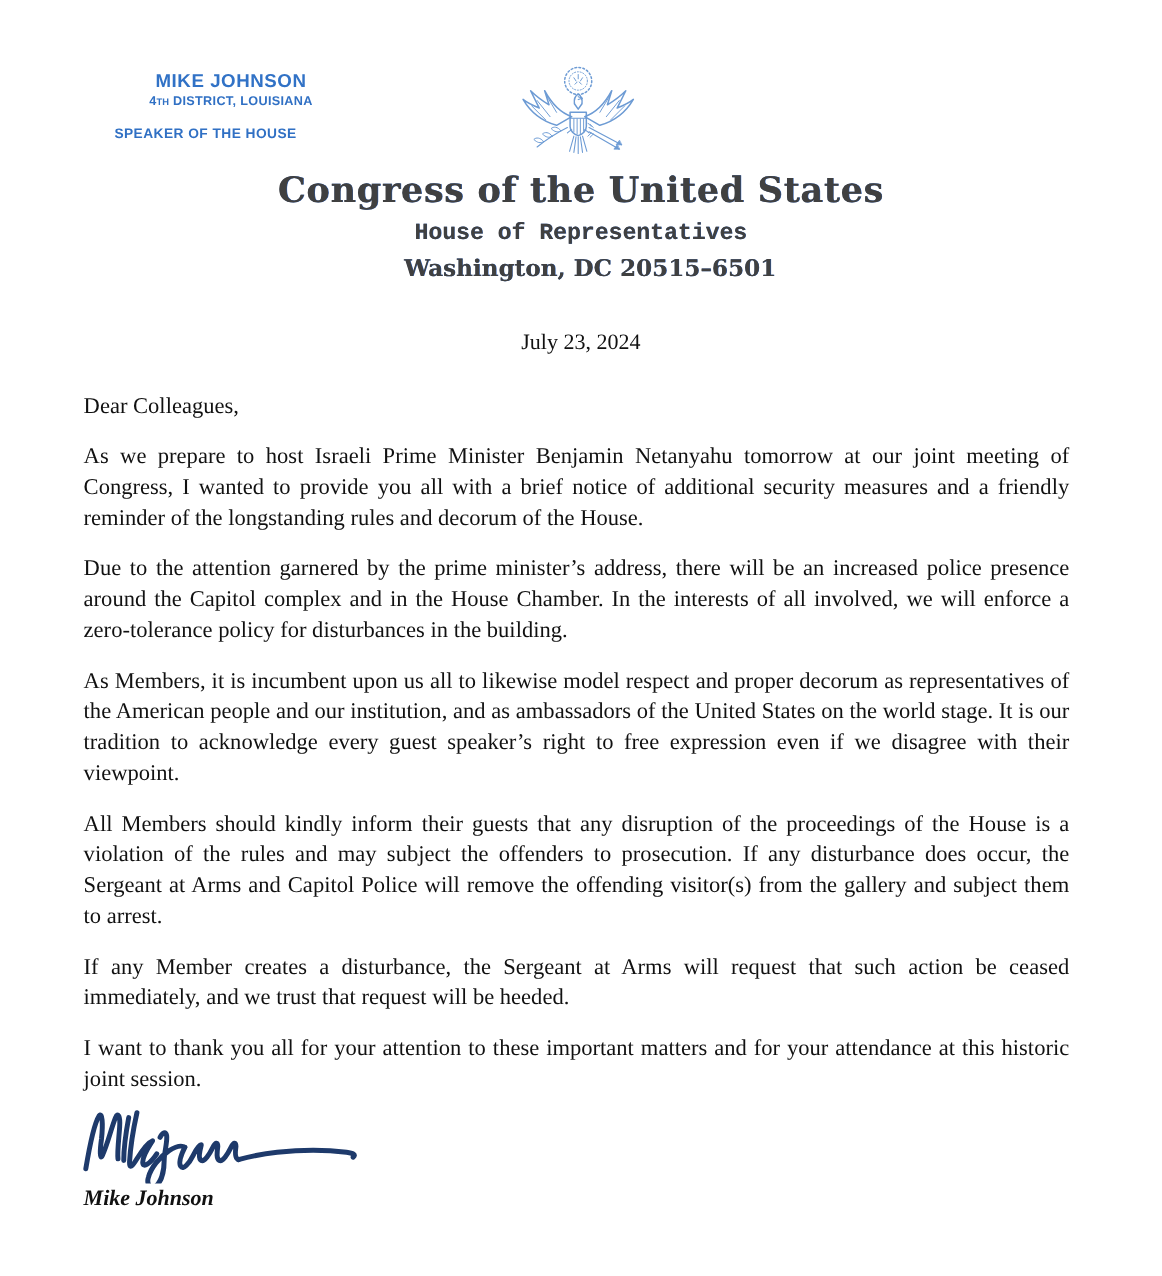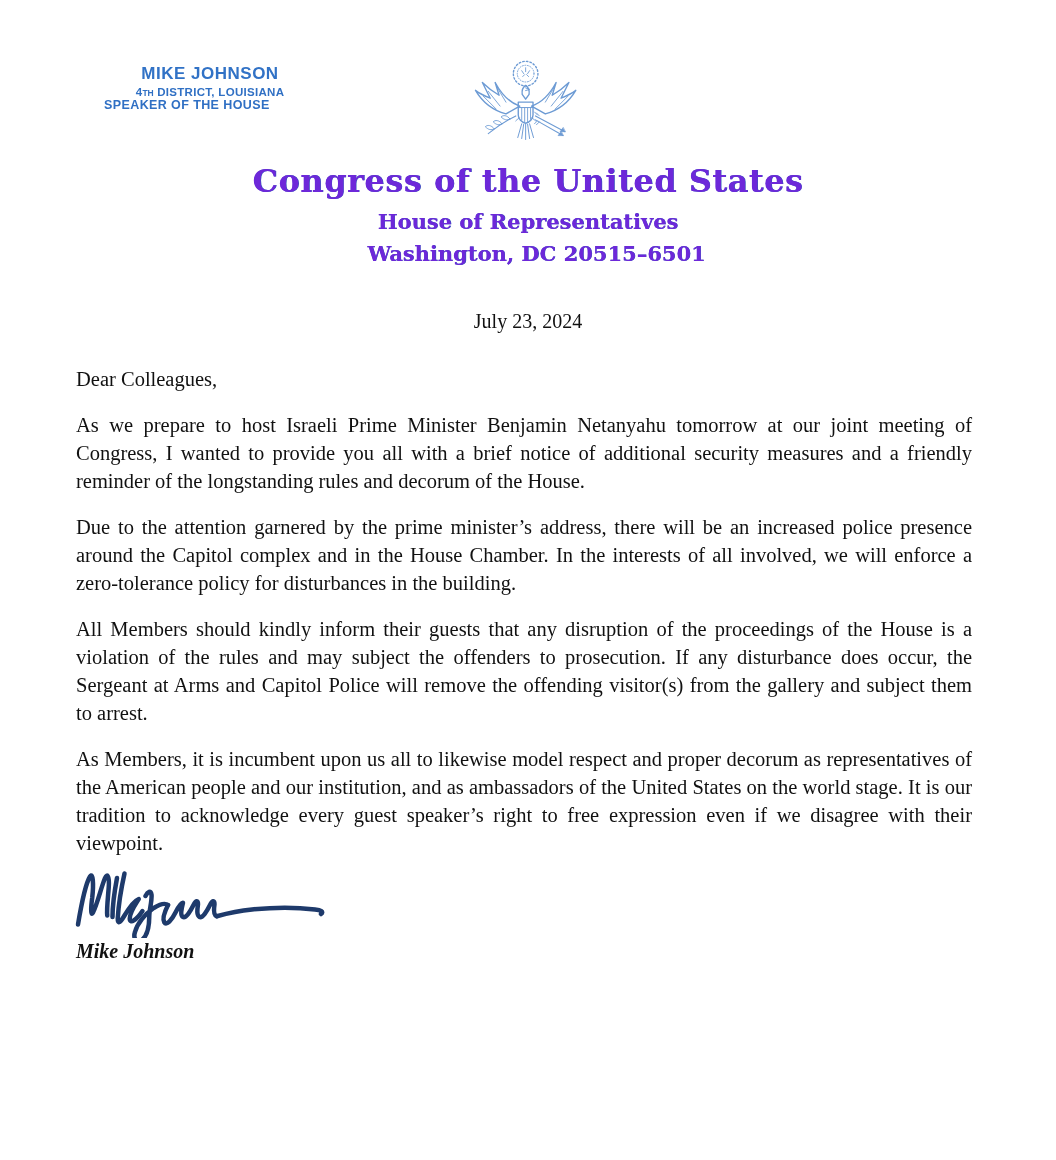--- a/index.html
+++ b/index.html
@@ -44,20 +44,21 @@
     margin-top: 2px;
     letter-spacing: 0.3px;
   }
   .lh-left .district .ordinal {
     font-size: 8.5px;
     letter-spacing: 0;
   }
   .lh-left .title {
     font-size: 12.5px;
     font-weight: bold;
+    margin-top: 16px;
     letter-spacing: 0.4px;
     text-align: left;
     padding-left: 4px;
   }
   .lh-right {
     width: 200px;
     text-align: center;
     font-family: "Liberation Sans", sans-serif;
     color: #3070c4;
     font-size: 11.5px;
@@ -76,35 +77,36 @@
     left: 50%;
     top: 58px;
     transform: translateX(-52%);
     width: 118px;
     height: 106px;
   }
 
   
   .masthead {
     text-align: center;
-    margin-top: 50px;
-    color: #6d28d9;
+    margin-top: 26px;
+    color: #404040;
     font-family: "DejaVu Serif", serif;
   }
   .masthead .org {
     font-size: 32px;
     font-weight: bold;
     letter-spacing: 0.5px;
     text-shadow: 0.4px 0 0 #2b5eb5;
   }
   .masthead .house {
     font-size: 21px;
     font-weight: bold;
     margin-top: 9px;
     text-shadow: 0.3px 0 0 #2b5eb5;
+    font-family: Liberation Mono, monospace;
   }
   .masthead .city {
     font-size: 21px;
     font-weight: bold;
     margin-top: 7px;
     text-shadow: 0.3px 0 0 #2b5eb5;
     padding-left: 17px;
   }
 
   
@@ -193,22 +195,24 @@
     <div class="house">House of Representatives</div>
     <div class="city">Washington, DC 20515–6501</div>
   </div>
 
   <div class="date-line">July 23, 2024</div>
 
   <div class="letter-body">
     <p class="salutation">Dear Colleagues,</p>
     <p class="para">As we prepare to host Israeli Prime Minister Benjamin Netanyahu tomorrow at our joint meeting of Congress, I wanted to provide you all with a brief notice of additional security measures and a friendly reminder of the longstanding rules and decorum of the House.</p>
     <p class="para">Due to the attention garnered by the prime minister’s address, there will be an increased police presence around the Capitol complex and in the House Chamber. In the interests of all involved, we will enforce a zero-tolerance policy for disturbances in the building.</p>
+    <p class="para">As Members, it is incumbent upon us all to likewise model respect and proper decorum as representatives of the American people and our institution, and as ambassadors of the United States on the world stage. It is our tradition to acknowledge every guest speaker’s right to free expression even if we disagree with their viewpoint.</p>
     <p class="para">All Members should kindly inform their guests that any disruption of the proceedings of the House is a violation of the rules and may subject the offenders to prosecution. If any disturbance does occur, the Sergeant at Arms and Capitol Police will remove the offending visitor(s) from the gallery and subject them to arrest.</p>
-    <p class="para">As Members, it is incumbent upon us all to likewise model respect and proper decorum as representatives of the American people and our institution, and as ambassadors of the United States on the world stage. It is our tradition to acknowledge every guest speaker’s right to free expression even if we disagree with their viewpoint.</p>
+    <p class="para">If any Member creates a disturbance, the Sergeant at Arms will request that such action be ceased immediately, and we trust that request will be heeded.</p>
+    <p class="para">I want to thank you all for your attention to these important matters and for your attendance at this historic joint session.</p>
 
 
     <div class="signature">
       <svg viewBox="0 0 360 100" width="270" height="75" fill="none" stroke="#1e3a6b" stroke-width="6" stroke-linecap="round" stroke-linejoin="round">
         <path d="M8 82 C13 52 19 26 24 18 C28 12 29 28 27 46 C25 60 25 72 28 66 C34 54 39 32 44 20 C47 13 50 18 49 32 C48 46 46 62 47 70"></path>
         <path d="M60 20 C57 36 54 58 54 72"></path>
         <path d="M70 14 C66 32 62 56 61 74 C61 82 64 80 70 70 C76 60 84 50 89 48 C84 56 77 66 77 74 C77 82 86 76 94 64"></path>
         <path d="M98 44 C101 38 105 36 106 42 C107 50 103 62 103 72 C103 86 99 98 93 103 C87 108 81 101 84 92 C87 81 97 68 109 60 C117 55 124 53 128 56"></path>
         <path d="M128 56 C124 64 120 74 123 79 C126 84 133 76 138 66 C142 58 146 52 148 53 C146 61 144 70 148 72 C152 74 158 64 162 56 C165 50 168 49 168 55 C167 62 166 70 170 72 C174 74 180 64 184 56 C187 50 190 49 190 55 C189 62 189 70 193 71"></path>
         <path d="M193 71 C204 68 220 64 240 62 C268 59 300 59 324 62 C332 63 336 65 332 68"></path>

